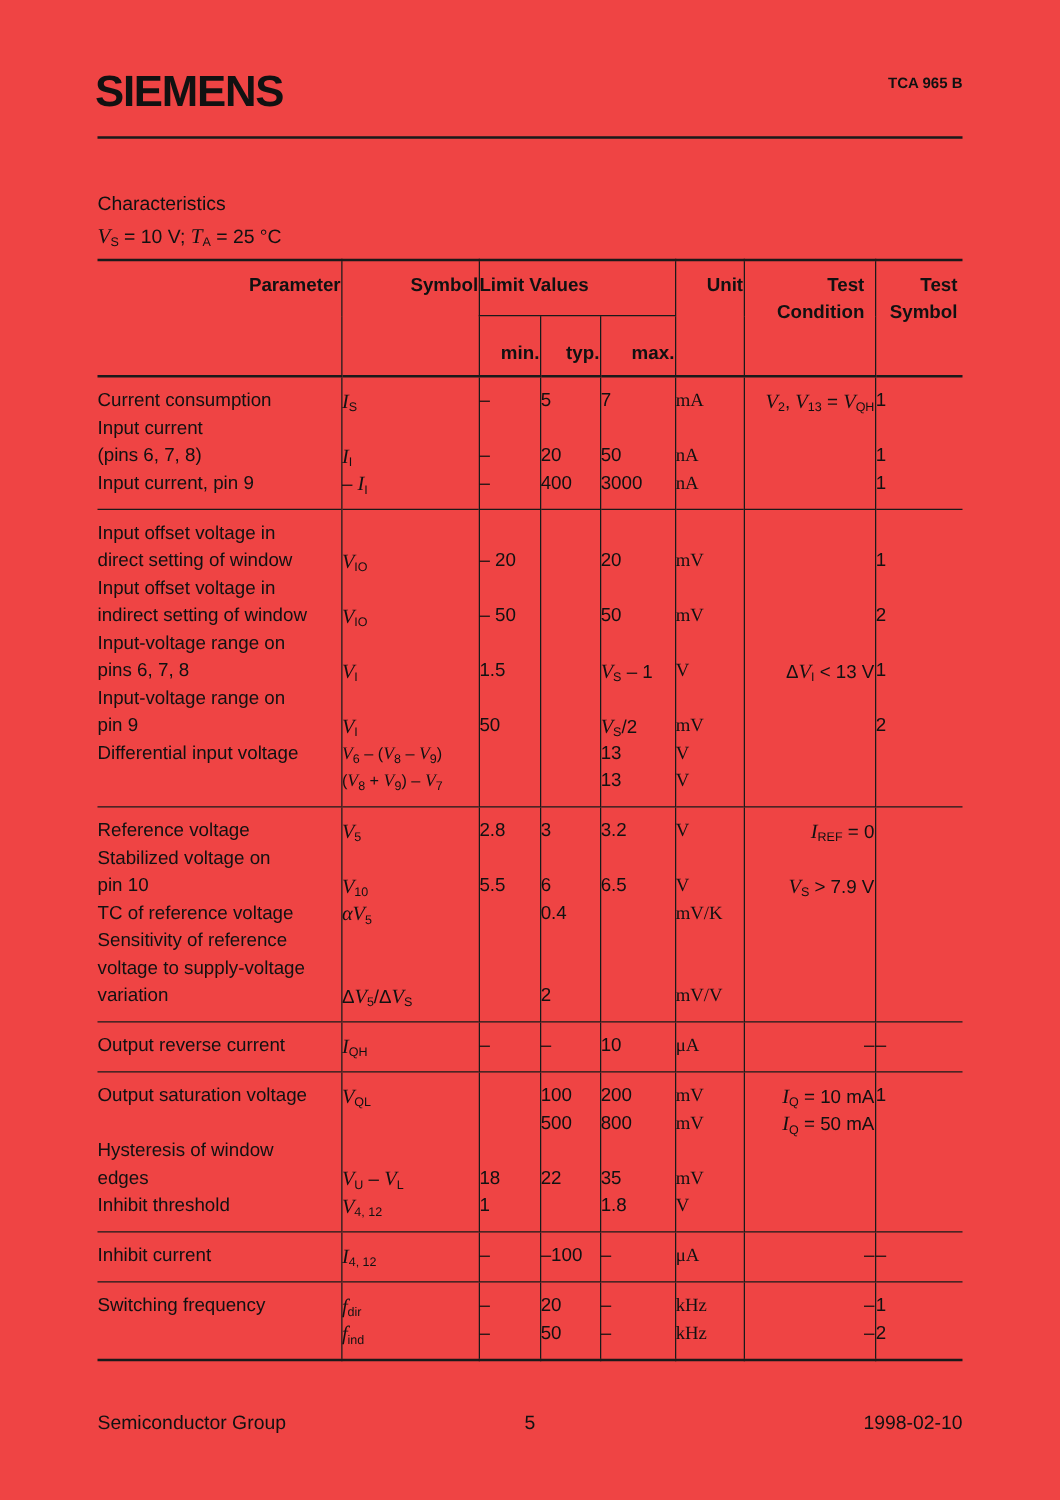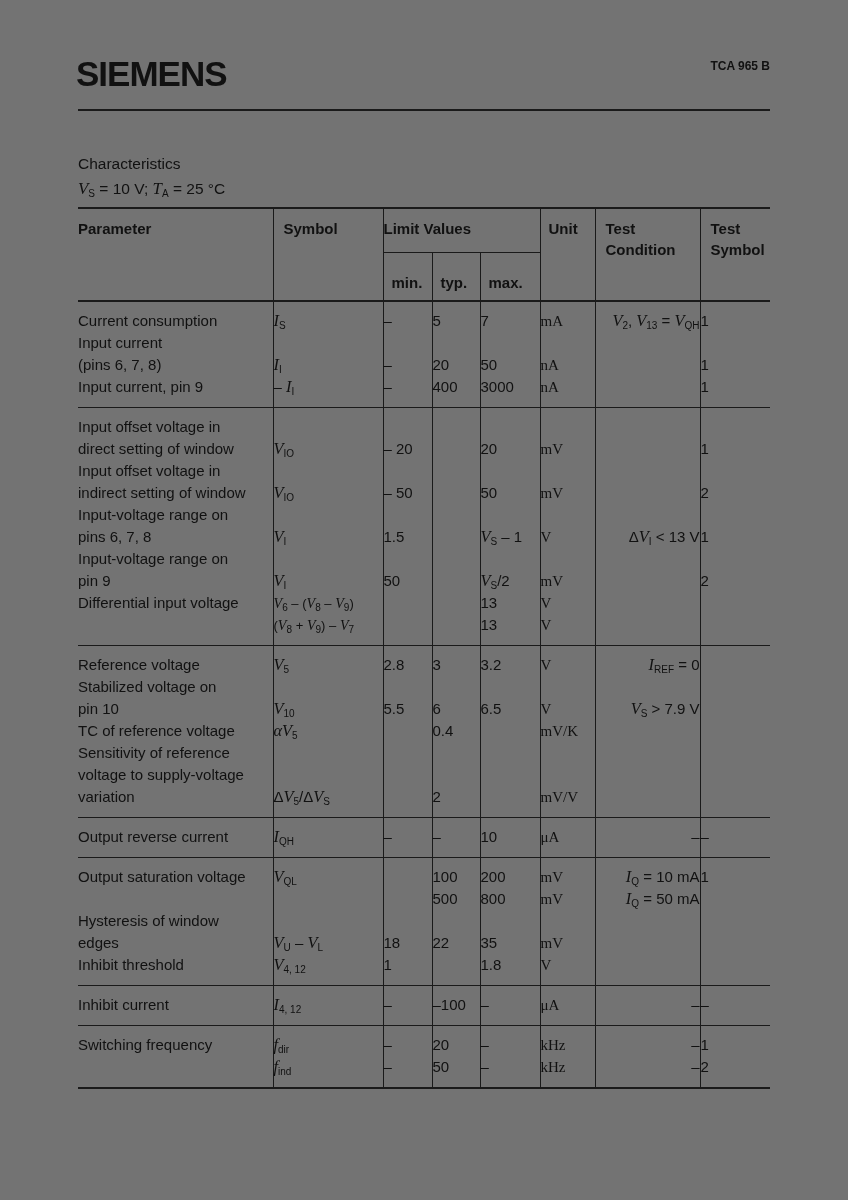--- a/index.html
+++ b/index.html
@@ -1,19 +1,19 @@
 <!DOCTYPE html>
 <html><head>
 <meta charset="utf-8">
 <style>
   html,body{margin:0;padding:0;background:#e8e8e8;}
   .page{
     position:relative;
     width:848px;height:1200px;
-    background:#737373;
+    background:#ef4444;
     font-family:"Liberation Sans",sans-serif;
     color:#111;
     overflow:hidden;
   }
   
   .brand{
     position:absolute;left:76px;top:54px;
     font-size:35px;font-weight:700;letter-spacing:-1px;
     font-family:"Liberation Sans",sans-serif;
   }
@@ -46,21 +46,21 @@
     border-top:2px solid #1a1a1a;
     border-bottom:2px solid #1a1a1a;
   }
   col.w-param{width:195px;} col.w-symbol{width:110px;}
   col.w-min{width:49px;}   col.w-typ{width:48px;}
   col.w-max{width:60px;}   col.w-unit{width:55px;}
   col.w-cond{width:105px;} col.w-circ{width:70px;}
 
   th{font-weight:700;text-align:left;vertical-align:top;padding:0;line-height:21px;}
   th.bl, td.bl{border-left:1.5px solid #1a1a1a;}
-  thead th{border-bottom:2px solid #1a1a1a;}
+  thead th{border-bottom:2px solid #1a1a1a;text-align:right;}
   thead tr.r1 th{height:34px;padding-top:9px;}
   th.h-param{padding-left:0;}
   th.h-symbol{padding-left:10px;}
   th.h-limit{text-align:left;border-bottom:1.5px solid #1a1a1a;}
   th.h-unit{padding-left:8px;}
   th.h-cond{padding-left:10px;padding-right:8px;}
   th.h-circ{padding-left:10px;padding-right:4px;}
   thead tr.r2 th{height:40px;vertical-align:bottom;padding-bottom:7px;padding-left:8px;}
 
   tbody tr.group td{
@@ -489,14 +489,19 @@
             <div class="ln">–</div>
           </td>
           <td class="c-circuit bl">
             <div class="ln">1</div>
             <div class="ln">2</div>
           </td>
         </tr>
       </tbody>
   </table>
 
+  <div class="footer">
+    <span class="f-left">Semiconductor Group</span>
+    <span class="f-page">5</span>
+    <span class="f-date">1998-02-10</span>
+  </div>
 
 </div>
 
 </body></html>

